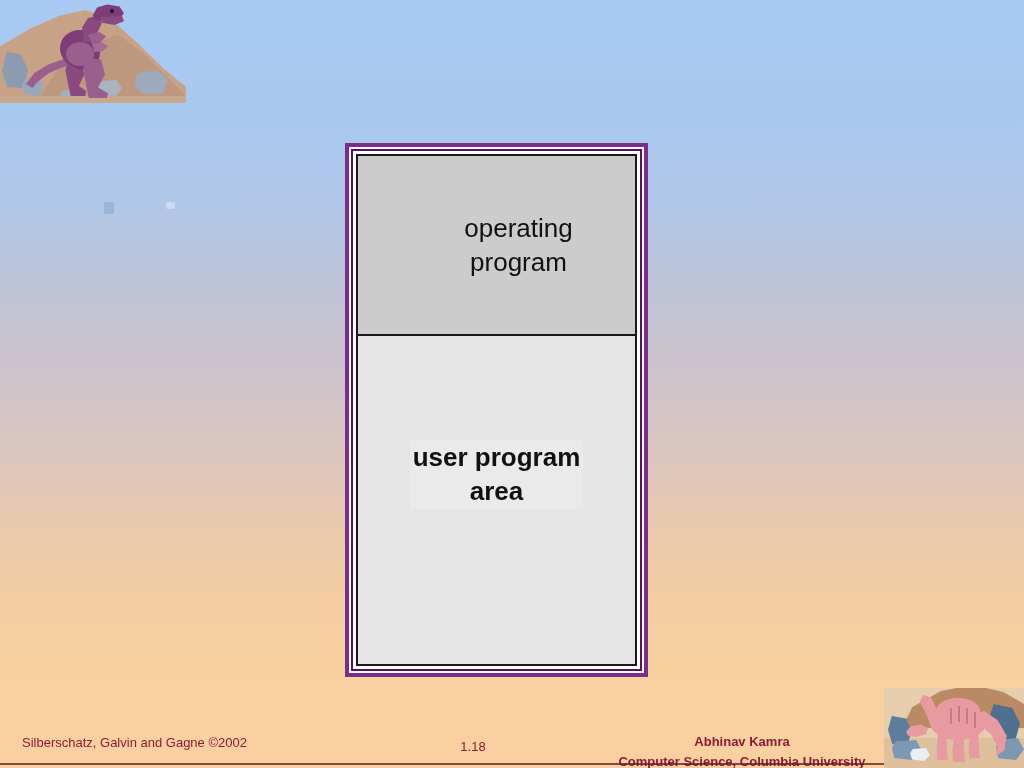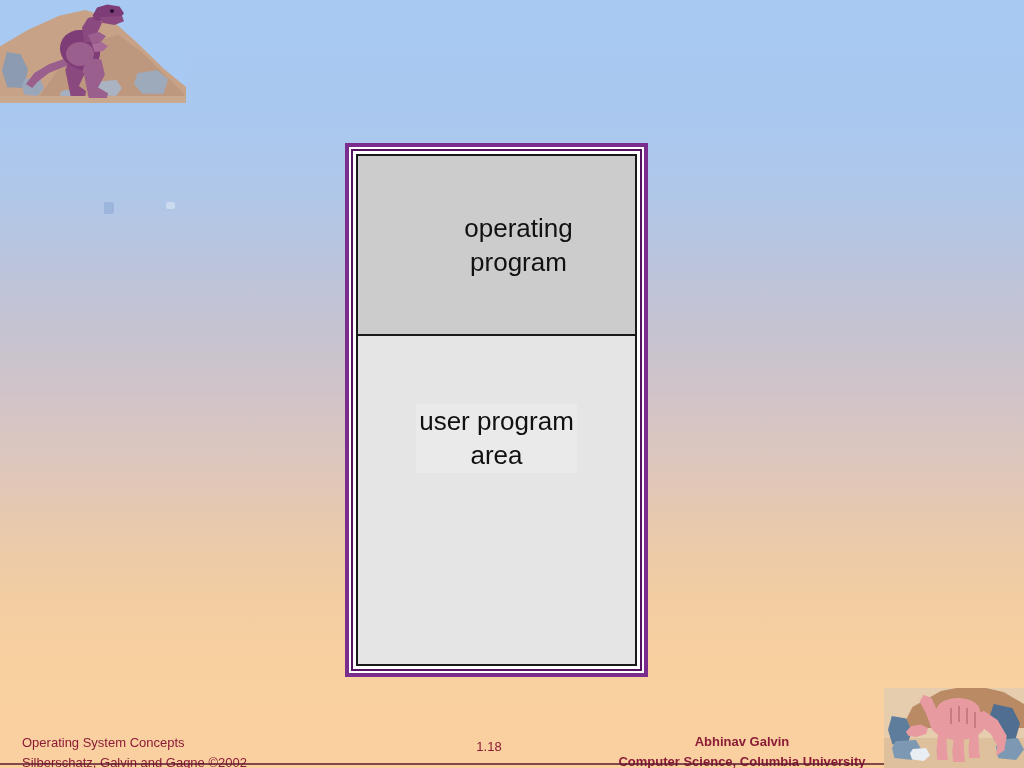--- a/index.html
+++ b/index.html
@@ -176,22 +176,23 @@
   .mem-seg.os {
     height: 178px;
     flex: 0 0 178px;
     background: #cccccc;
     border-bottom: 2px solid #191919;
   }
   .mem-seg.user {
     flex: 1 1 auto;
     background: #e5e5e5;
     align-items: flex-start;
-    padding-top: 68px;
-    box-sizing: border-box;
+    padding-top: 104px;
+    box-sizing: border-box;
+    font-weight: bold;
   }
   .mem-seg .lbl {
     display: inline-block;
     background: rgba(255,255,255,.22);
     padding: 0 3px;
   }
   .mem-seg.os .lbl { background: transparent; margin-left: 44px; }
 
   
   .footer-rule {
@@ -203,21 +204,21 @@
   }
   .footer-left {
     position: absolute;
     left: 22px; top: 733px;
     font-size: 13px;
     line-height: 1.55;
     color: #8b1b36;
   }
   .footer-page {
     position: absolute;
-    left: 454px; top: 739px;
+    left: 438px; top: 739px;
     width: 70px;
     text-align: center;
     font-size: 13px;
     color: #8b1b36;
   }
   .footer-right {
     position: absolute;
     left: 592px; top: 732px;
     width: 300px;
     text-align: center;
@@ -329,28 +330,27 @@
               </span>
             </div>
 
           </div>
         </div>
       </div>
     </div>
   </div>
 
   <div class="footer-left">
-    <div>Operating System Concepts</div>
     <div>Silberschatz, Galvin and  Gagne ©2002</div>
   </div>
 
   <div class="footer-page">1.18</div>
 
   <div class="footer-right">
-    <div>Abhinav Galvin</div>
+    <div>Abhinav Kamra</div>
     <div>Computer Science, Columbia University</div>
   </div>
 
   <div class="footer-rule"></div>
 
   <div class="sauro-art">
     <div class="sauro-bg"></div>
     <div class="sauro-hill"></div>
     <div class="sauro-ground"></div>
     <div class="sauro-rock s1"></div>

